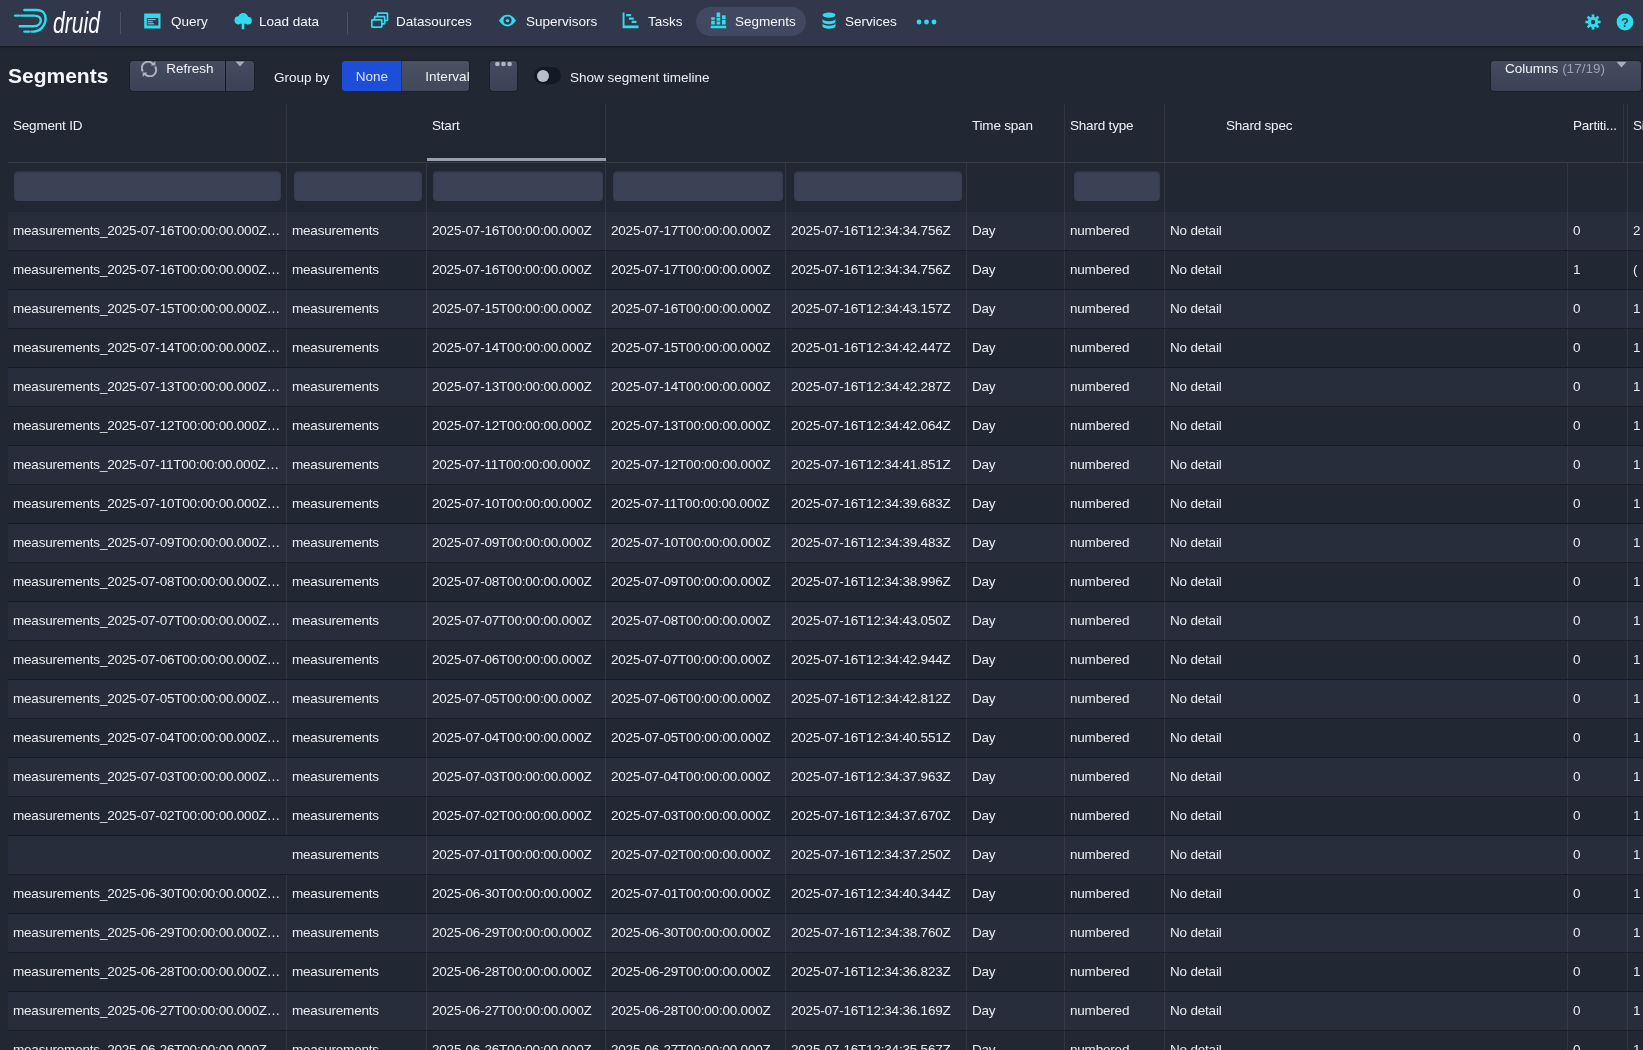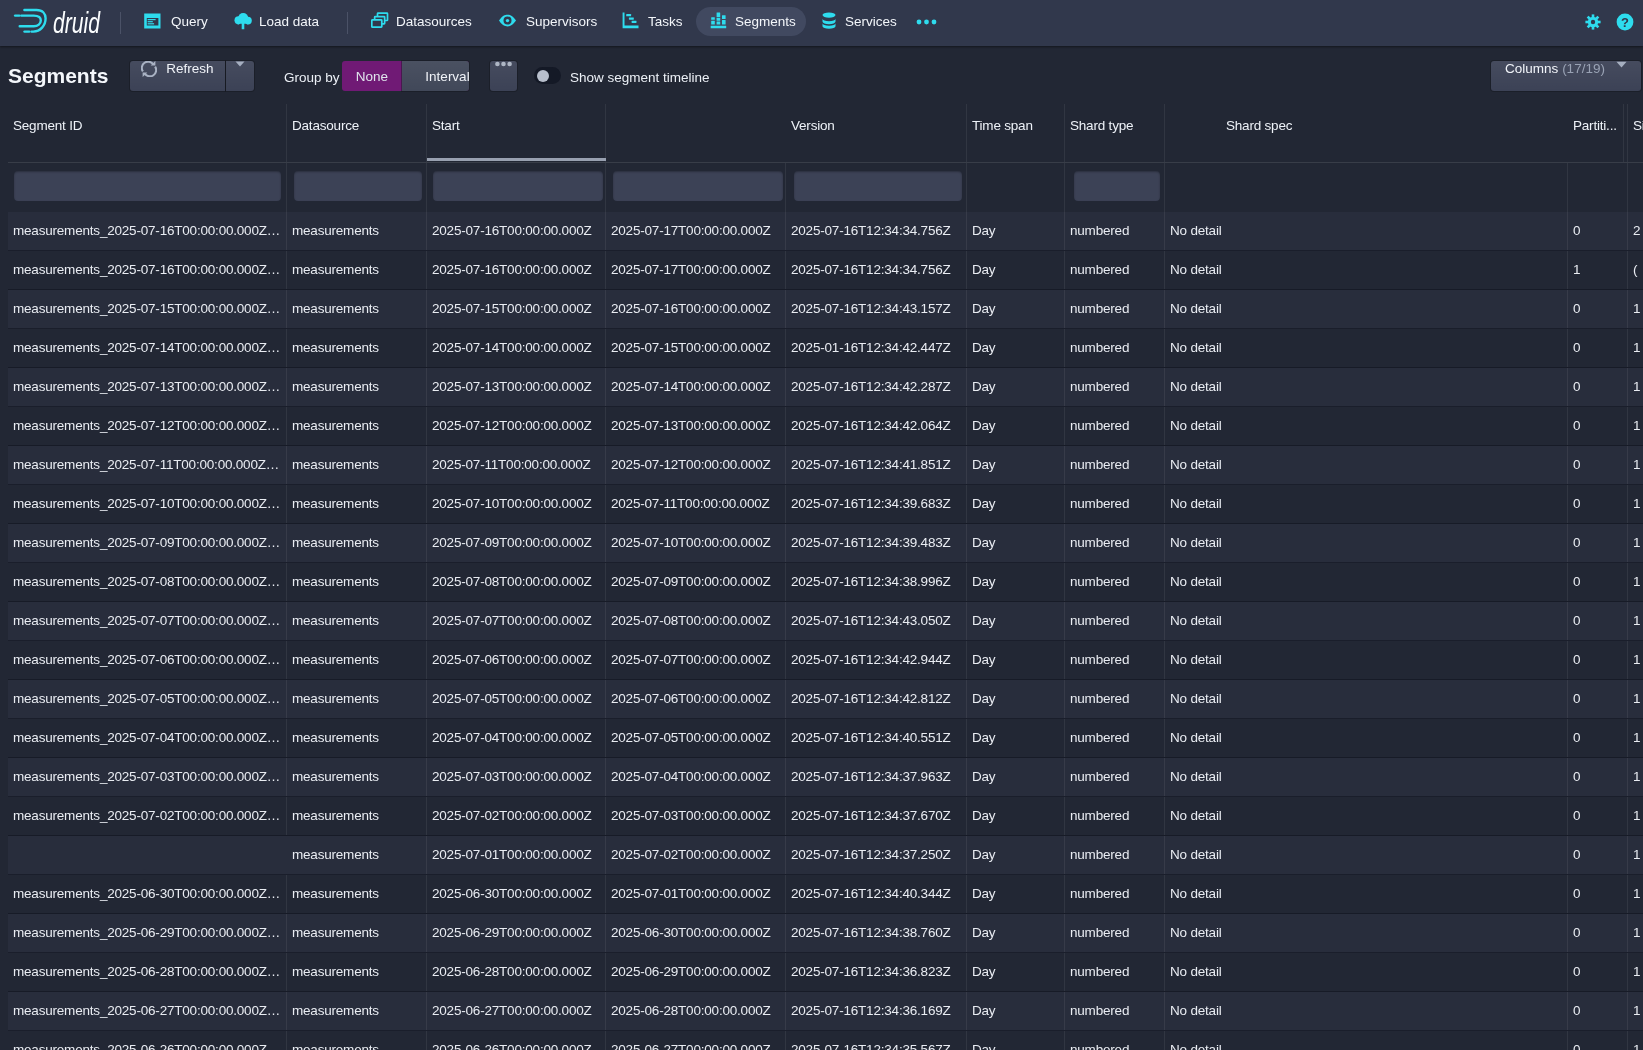--- a/index.html
+++ b/index.html
@@ -7,21 +7,21 @@
 body { background:#222734; font-family:"Liberation Sans", sans-serif; font-size:13.5px; color:#e6eaf1; }
 .nav { position:absolute; left:0; top:0; width:1643px; height:46px; background:#31384c; box-shadow:0 1px 2px rgba(0,0,0,0.45); }
 .nav-item { position:absolute; top:0; height:43px; display:flex; align-items:center; color:#f3f6fa; }
 .nav-item svg { display:block; margin-top:-2px; }
 .navdiv { position:absolute; top:12px; width:1px; height:22px; background:#4b5267; }
 .pill { position:absolute; left:696px; top:6.5px; width:110px; height:29px; border-radius:14.5px; background:#414960; }
 .logo-text { position:absolute; left:52.5px; top:10.5px; font-size:30px; line-height:24px; font-style:italic; color:#fbfdfe; transform:scaleX(0.705); transform-origin:0 0; }
 .toolbar-h1 { position:absolute; left:8px; top:64px; font-size:21px; line-height:24px; font-weight:bold; color:#f4f7fb; }
 .btn { position:absolute; top:61px; height:30px; background:#3c4256; border-radius:3px; box-shadow:0 0 0 1px rgba(17,20,24,0.4); background-image:linear-gradient(to bottom, rgba(255,255,255,0.05), rgba(255,255,255,0)); display:flex; align-items:flex-start; justify-content:center; color:#f0f3f8; }
 .lbl { position:absolute; top:70px; color:#ecf0f6; }
-.seg-wrap { position:absolute; left:342px; top:61px; width:127px; height:30px; background:#701a75; border-radius:3px; display:flex; }
+.seg-wrap { position:absolute; left:342px; top:61px; width:127px; height:30px; background:#1d4ed8; border-radius:3px; display:flex; }
 .seg-none { width:60px; height:30px; display:flex; align-items:center; justify-content:center; color:#dfe4ec; }
 .seg-int { width:67px; height:30px; background:#414859; background-image:linear-gradient(to bottom, rgba(255,255,255,0.05), rgba(255,255,255,0)); box-shadow:0 0 0 1px rgba(17,20,24,0.4); border-radius:0 3px 3px 0; display:flex; align-items:center; justify-content:center; color:#f0f3f8;padding-left:24px; }
 .toggle { position:absolute; left:534px; top:67px; width:27px; height:17px; border-radius:9px; background:#141926; }
 .toggle .knob { position:absolute; left:2.5px; top:2.5px; width:12px; height:12px; border-radius:50%; background:#b8bfcc; }
 .table { position:absolute; left:8px; top:104px; width:1778px; height:946px; letter-spacing:-0.2px; }
 .th-row { position:absolute; left:0; top:0; height:58px; width:1778px; }
 .filter-row { position:absolute; left:0; top:58px; height:49.5px; width:1778px; border-top:1px solid rgba(255,255,255,0.10); }
 .fcell { position:absolute; top:0; height:49px; }
 .tbody { position:absolute; left:0; top:107.5px; width:1778px; }
 .th { position:absolute; top:0; height:58px; color:#eef2f8; padding:14px 5px 0 5px; }
@@ -169,21 +169,21 @@
     <polygon points="9.7,4.6 14.4,-0.1 14.4,4.6" fill="#a9b2c3"></polygon>
     <polygon points="1.6,11.4 1.6,16.1 6.3,11.4" fill="#a9b2c3"></polygon>
   </svg>
   Refresh
 </div>
 <div class="btn" style="left:226px;width:28px;border-top-left-radius:0;border-bottom-left-radius:0;">
   <svg width="10" height="6" viewBox="0 0 10 6">
       <path d="M0.5 0.5 h9 l-4.5 5 z" fill="#a6afc0"></path>
     </svg>
 </div>
-<div class="lbl" style="left:284px">Group by</div>
+<div class="lbl" style="left:274px">Group by</div>
 <div class="seg-wrap">
   <div class="seg-none">None</div>
   <div class="seg-int">Interval</div>
 </div>
 <div class="btn" style="left:490px;width:27px;">
   <svg width="17" height="6" viewBox="0 0 17 6">
     <circle cx="2.4" cy="3" r="2.3" fill="#aeb6c4"></circle>
       <circle cx="8.5" cy="3" r="2.3" fill="#aeb6c4"></circle>
       <circle cx="14.6" cy="3" r="2.3" fill="#aeb6c4"></circle>
   </svg>
@@ -196,23 +196,21 @@
   <span style="color:#f1f4f9">Columns</span>
     <span style="color:#99a2b4">&nbsp;(17/19)</span>
   <svg width="11" height="7" viewBox="0 0 11 7" style="margin-left:11px">
       <path d="M0.5 0.8 h10 l-5 5.6 z" fill="#a6afc0"></path>
     </svg>
 </div>
 
 <div class="table">
   <div class="th-row">
     <div class="th cb" style="left:0;width:279px;">Segment ID</div>
-    <div class="th cb" style="left:279px;width:140px;">Datasource</div>
     <div class="th cb" style="left:419px;width:179px;">Start</div>
-    <div class="th cb" style="left:778px;width:181px;">Version</div>
     <div class="th cb" style="left:959px;width:98px;">Time span</div>
     <div class="th cb" style="left:1057px;width:100px;">Shard type</div>
     <div class="th cb" style="left:1213px;width:403px;">Shard spec</div>
     <div class="th cb" style="left:1560px;width:60px;">Partiti...</div>
     <div class="th" style="left:1620px;width:158px;">Size</div>
     <div class="sortline" style="left:419px;width:179px;"></div>
   </div>
   <div class="filter-row">
     <div class="fcell cb" style="left:0;width:279px;">
         <div class="finput" style="left:5.5px;width:267px"></div>

